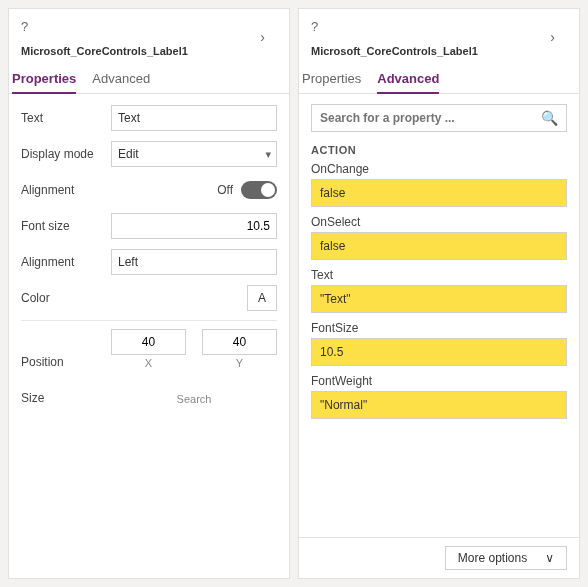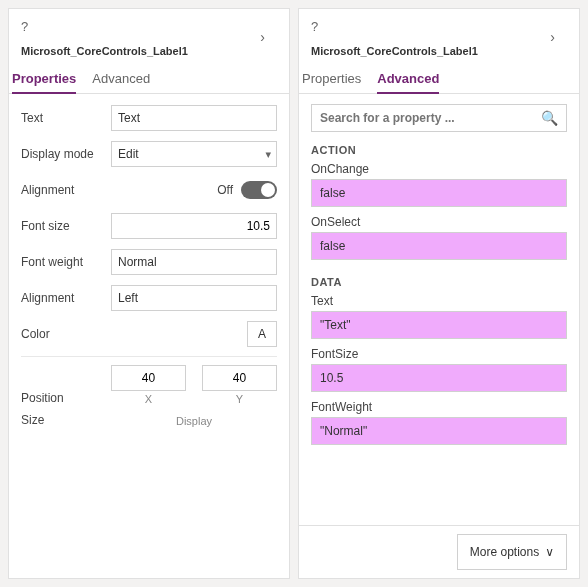--- a/index.html
+++ b/index.html
@@ -272,39 +272,39 @@
       margin-bottom: 3px;
     }
 
     .adv-prop-input {
       width: 100%;
       height: 28px;
       border: 1px solid #d0d0d0;
       padding: 0 8px;
       font-size: 12px;
       color: #333;
-      background: #f0abfc;
+      background: #fde047;
       outline: none;
       margin-bottom: 8px;
     }
 
     .panel-footer {
       border-top: 1px solid #e0e0e0;
       padding: 8px 12px;
       display: flex;
       justify-content: flex-end;
     }
 
     .more-options-btn {
       display: flex;
       align-items: center;
-      gap: 6px;
-      background: #fff;
-      border: 1px solid #d0d0d0;
-      padding: 10px 12px;
+      gap: 18px;
+      background: #fff;
+      border: 1px solid #d0d0d0;
+      padding: 4px 12px;
       font-size: 12px;
       color: #333;
       cursor: pointer;
     }
 
     .nav-arrow {
       color: #666;
       font-size: 14px;
       padding: 10px 12px 0 0;
       cursor: pointer;
@@ -365,26 +365,20 @@
       </div>
     </div>
 
     <div class="prop-row">
       <div class="prop-label">Font size</div>
       <div class="prop-value">
         <input class="font-size-input" type="text" value="10.5" style="">
       </div>
     </div>
 
-    <div class="prop-row">
-      <div class="prop-label">Font weight</div>
-      <div class="prop-value">
-        <input class="prop-input" type="text" value="Normal" style="">
-      </div>
-    </div>
 
     <div class="prop-row">
       <div class="prop-label">Alignment</div>
       <div class="prop-value">
         <input class="prop-input" type="text" value="Left" style="">
       </div>
     </div>
 
     <div class="prop-row">
       <div class="prop-label">Color</div>
@@ -402,25 +396,25 @@
           <input class="dual-input" type="text" value="40" style="">
           <span class="dual-input-sub">X</span>
         </div>
         <div class="dual-input-col">
           <input class="dual-input" type="text" value="40" style="">
           <span class="dual-input-sub">Y</span>
         </div>
       </div>
     </div>
 
-    <div class="prop-row" style="align-items: flex-start;">
+    <div class="prop-row" style="align-items: flex-end;">
       <div class="prop-label">Size</div>
       <div class="dual-input-row">
         <div class="dual-input-col">
-          <span class="dual-input-sub">Display</span>
+          <span class="dual-input-sub">Search</span>
         </div>
       </div>
     </div>
 
   </div>
 </div>
 
 <div class="panel">
   <div class="panel-header">
     <div class="header-row">
@@ -442,21 +436,20 @@
     </div>
 
     
     <div class="section-header">ACTION</div>
     <div class="adv-prop-label">OnChange</div>
     <input class="adv-prop-input" type="text" value="false" style="">
     <div class="adv-prop-label">OnSelect</div>
     <input class="adv-prop-input" type="text" value="false" style="">
 
     
-    <div class="section-header">DATA</div>
     <div class="adv-prop-label">Text</div>
     <input class="adv-prop-input" type="text" value="&quot;Text&quot;" style="">
     <div class="adv-prop-label">FontSize</div>
     <input class="adv-prop-input" type="text" value="10.5" style="">
     <div class="adv-prop-label">FontWeight</div>
     <input class="adv-prop-input" type="text" value="&quot;Normal&quot;" style="">
 
   </div>
   <div class="panel-footer">
     <button class="more-options-btn">

